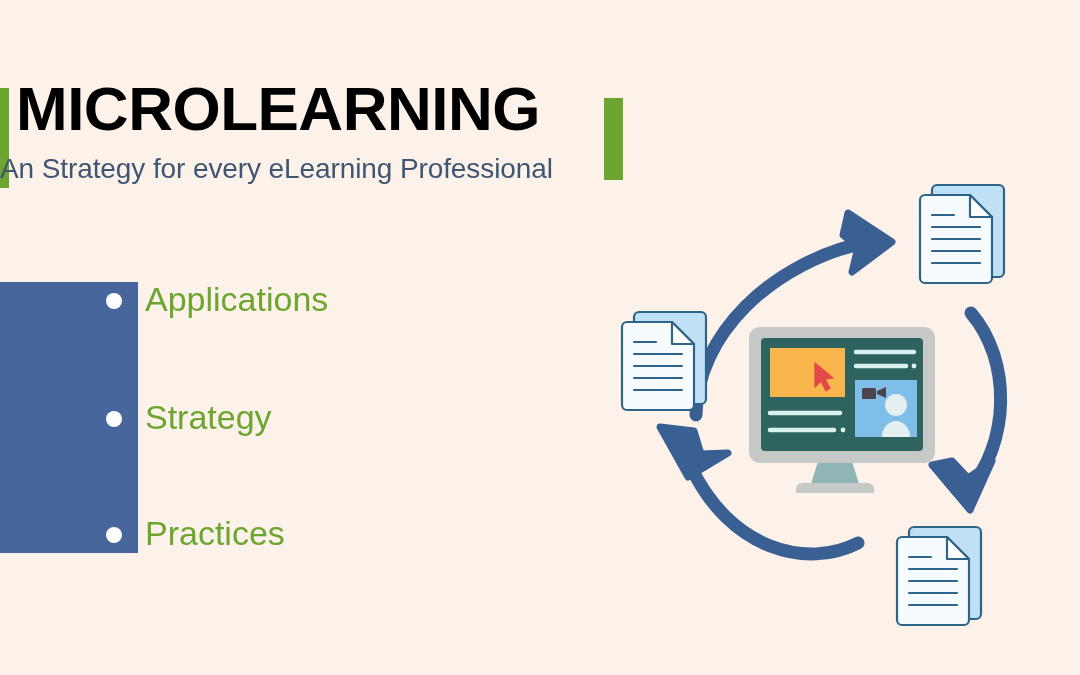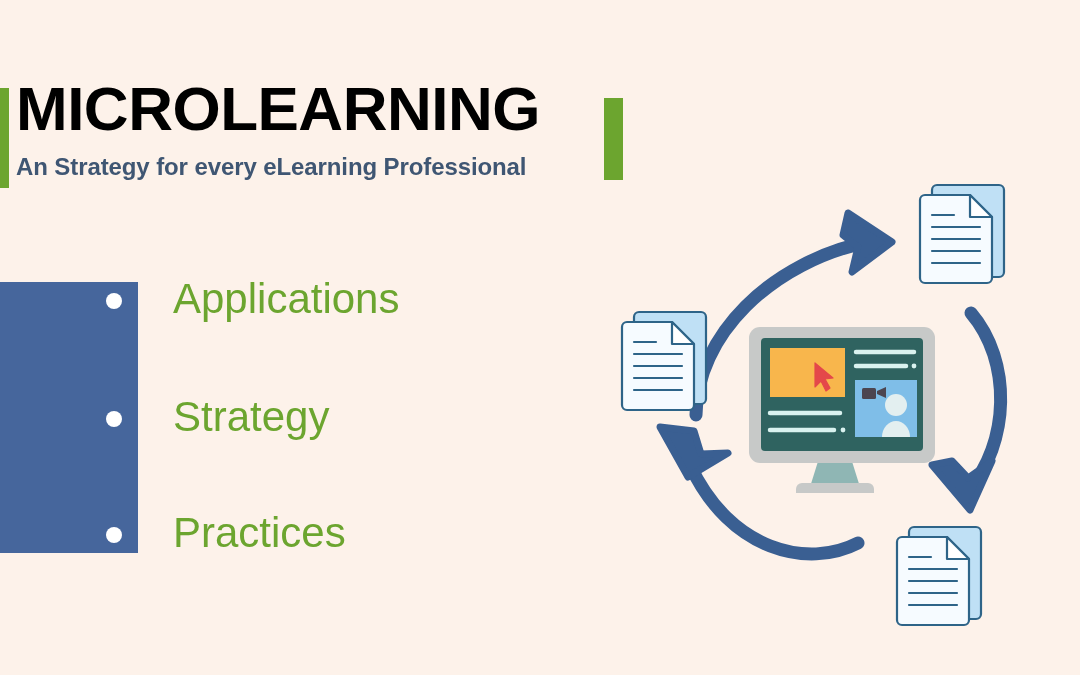--- a/index.html
+++ b/index.html
@@ -50,24 +50,24 @@
     top: -6px;
     font-size: 62px;
     font-weight: bold;
     letter-spacing: -0.5px;
     color: #000000;
     line-height: 1;
     white-space: nowrap;
   }
   #page-subtitle {
     position: absolute;
-    left: 16px;
+    left: 0;
     top: 71px;
-    font-size: 24px;
-    font-weight: bold;
+    font-size: 28px;
+    font-weight: normal;
     letter-spacing: -0.1px;
     color: #3f5673;
     line-height: 1;
     white-space: nowrap;
   }
 
   
   #bullet-panel {
     position: absolute;
     left: 0;
@@ -92,25 +92,24 @@
     top: 22px;
     width: 16px;
     height: 16px;
     border-radius: 50%;
     background: #ffffff;
   }
   .bullet-label {
     position: absolute;
     left: 145px;
     top: 0;
-    font-size: 42px;
+    font-size: 34px;
     color: #6ca52f;
     line-height: 56px;
     white-space: nowrap;
-    margin-left: 28px;
   }
 
   
   #cycle-illustration {
     position: absolute;
     left: 600px;
     top: 165px;
     width: 470px;
     height: 490px;
   }

